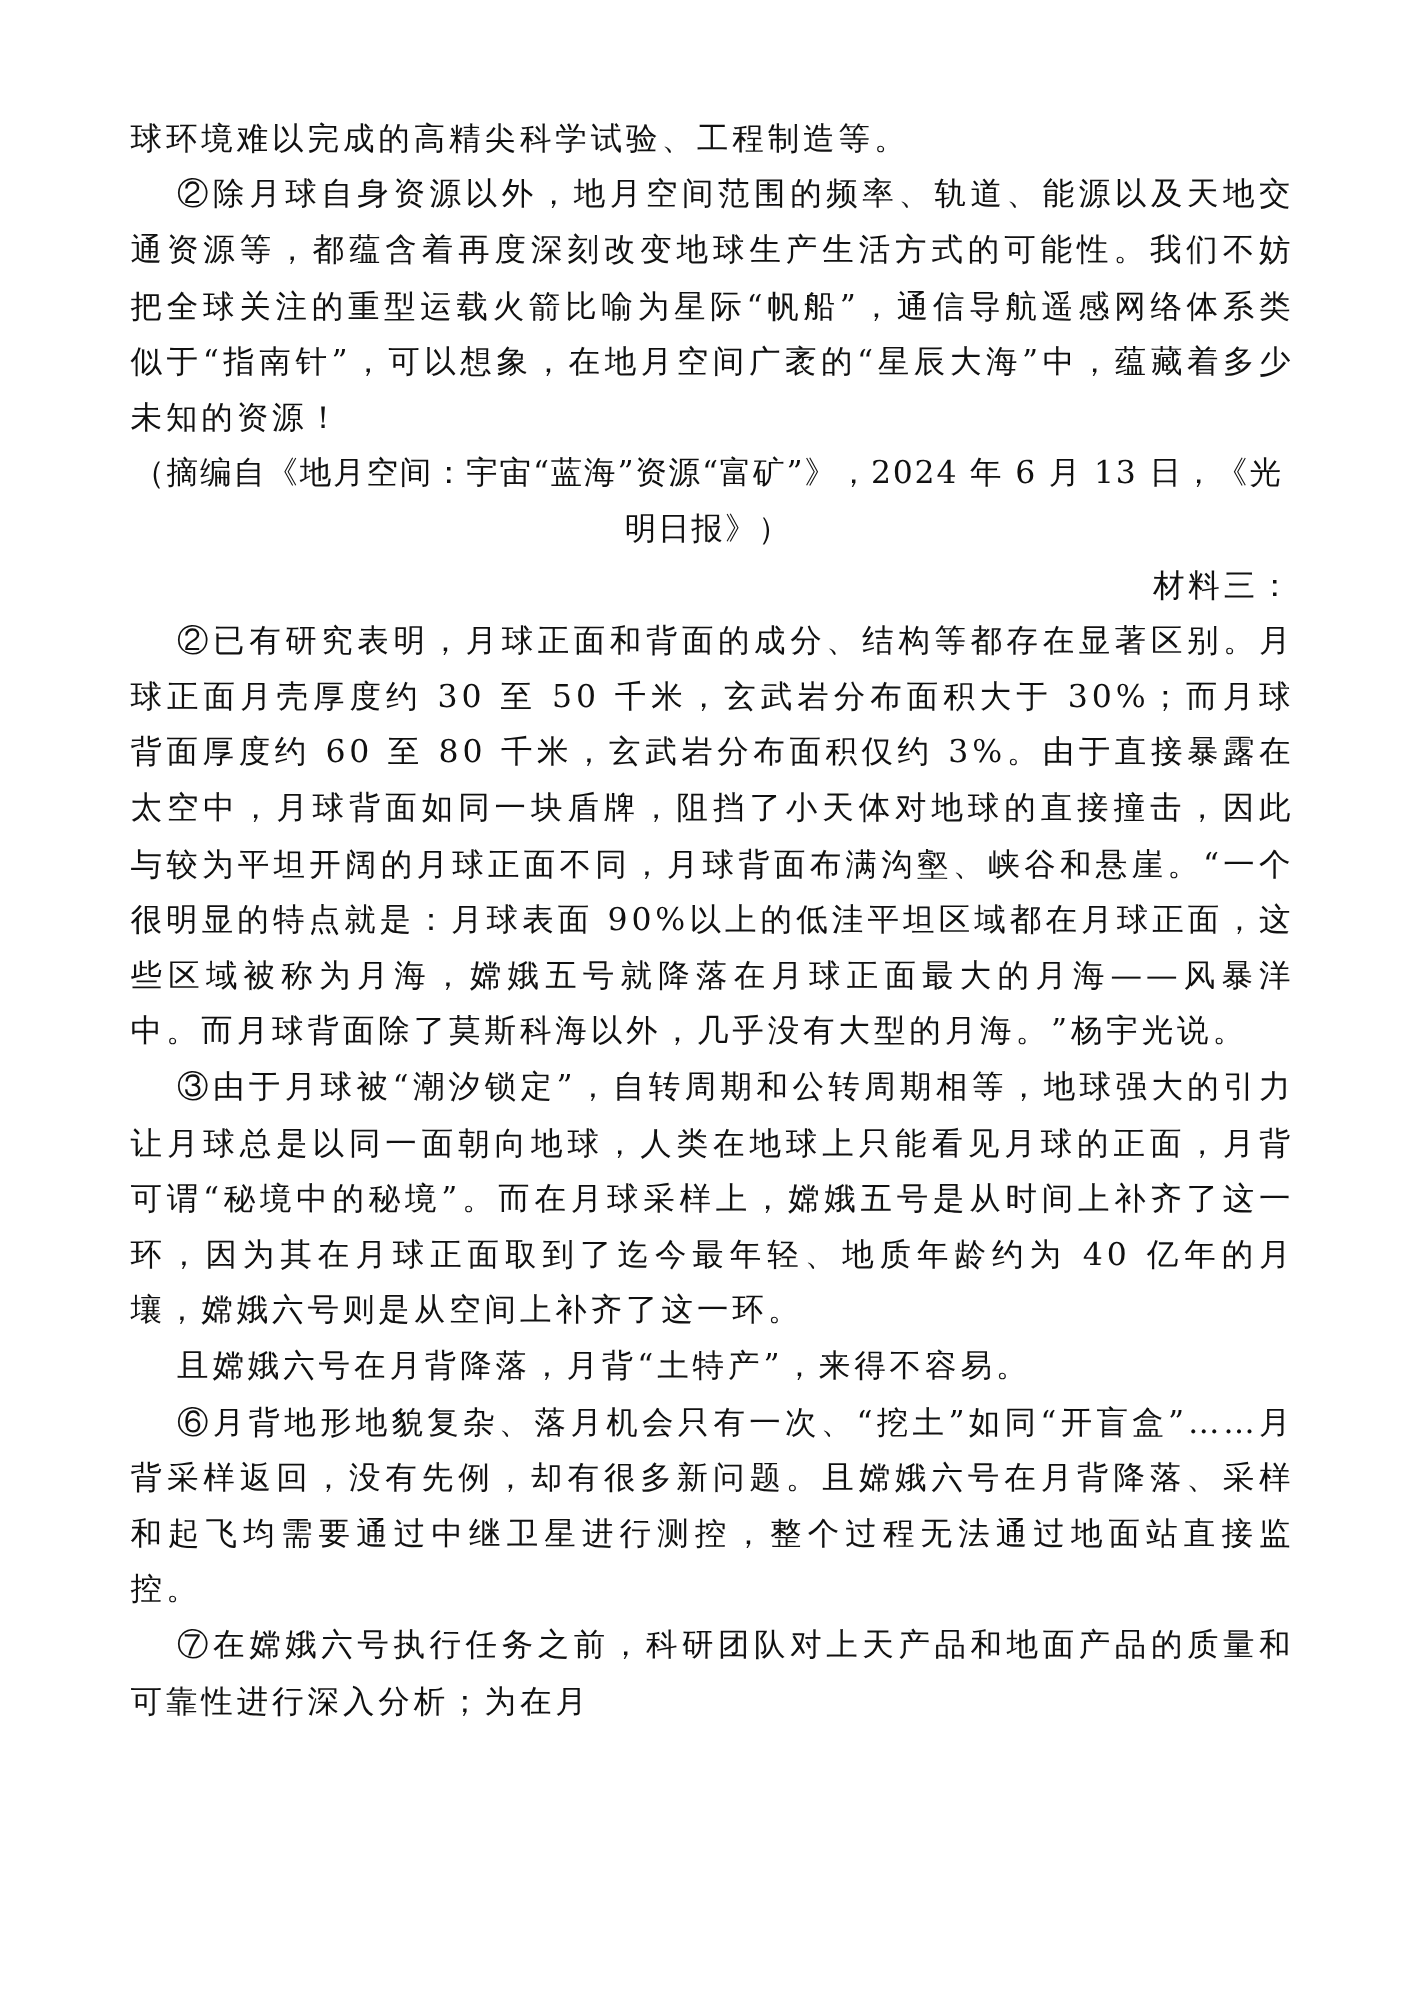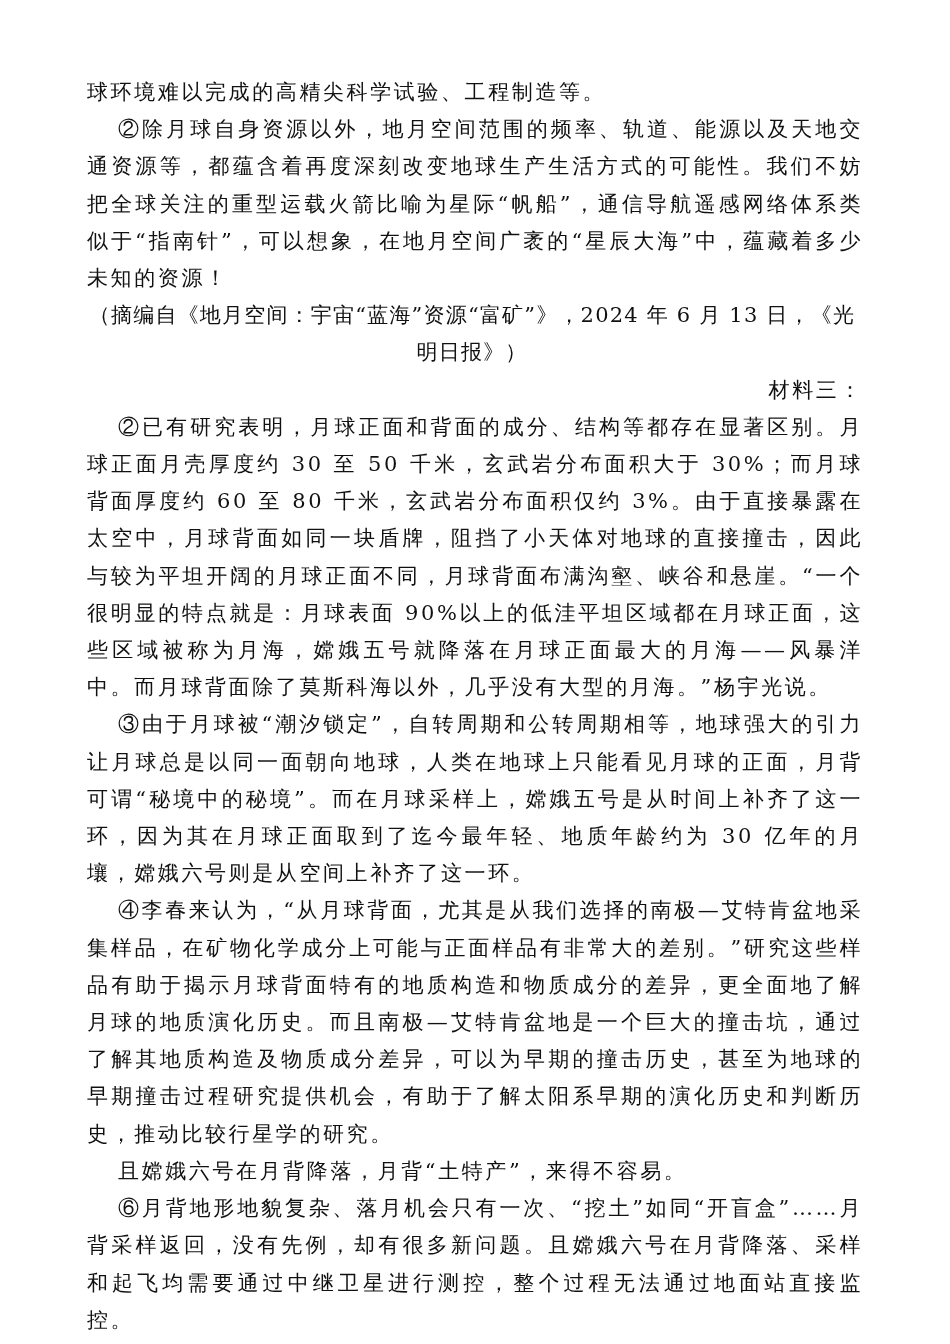--- a/index.html
+++ b/index.html
@@ -18,17 +18,17 @@
 </style>
 </head>
 <body>
 
 <div class="page">
   <p class="p">球环境难以完成的高精尖科学试验、工程制造等。</p>
   <p class="p indent">②除月球自身资源以外，地月空间范围的频率、轨道、能源以及天地交通资源等，都蕴含着再度深刻改变地球生产生活方式的可能性。我们不妨把全球关注的重型运载火箭比喻为星际“帆船”，通信导航遥感网络体系类似于“指南针”，可以想象，在地月空间广袤的“星辰大海”中，蕴藏着多少未知的资源！</p>
   <p class="source">（摘编自《地月空间：宇宙“蓝海”资源“富矿”》，2024 年 6 月 13 日，《光明日报》）</p>
   <p class="heading">材料三：</p>
   <p class="p indent">②已有研究表明，月球正面和背面的成分、结构等都存在显著区别。月球正面月壳厚度约 30 至 50 千米，玄武岩分布面积大于 30%；而月球背面厚度约 60 至 80 千米，玄武岩分布面积仅约 3%。由于直接暴露在太空中，月球背面如同一块盾牌，阻挡了小天体对地球的直接撞击，因此与较为平坦开阔的月球正面不同，月球背面布满沟壑、峡谷和悬崖。“一个很明显的特点就是：月球表面 90%以上的低洼平坦区域都在月球正面，这些区域被称为月海，嫦娥五号就降落在月球正面最大的月海——风暴洋中。而月球背面除了莫斯科海以外，几乎没有大型的月海。”杨宇光说。</p>
-  <p class="p indent">③由于月球被“潮汐锁定”，自转周期和公转周期相等，地球强大的引力让月球总是以同一面朝向地球，人类在地球上只能看见月球的正面，月背可谓“秘境中的秘境”。而在月球采样上，嫦娥五号是从时间上补齐了这一环，因为其在月球正面取到了迄今最年轻、地质年龄约为 30 亿年的月壤，嫦娥六号则是从空间上补齐了这一环。</p>
-  <p class="p indent">④李春来认为，“从月球背面，尤其是从我们选择的南极—艾特肯盆地采集样品，在矿物化学成分上可能与正面样品有非常大的差别。”研究这些样品有助于揭示月球背面特有的地质构造和物质成分的差异，更全面地了解月球的地质演化历史。而且南极—艾特肯盆地是一个巨大的撞击坑，通过了解其地质构造及物质成分差异，可以为早期的撞击历史，甚至为地球的早期撞击过程研究提供机会，有助于了解太阳系早期的演化历史和判断历史，推动比较行星学的研究。</p>
+  <p class="p indent">③由于月球被“潮汐锁定”，自转周期和公转周期相等，地球强大的引力让月球总是以同一面朝向地球，人类在地球上只能看见月球的正面，月背可谓“秘境中的秘境”。而在月球采样上，嫦娥五号是从时间上补齐了这一环，因为其在月球正面取到了迄今最年轻、地质年龄约为 40 亿年的月壤，嫦娥六号则是从空间上补齐了这一环。</p>
   <p class="p indent">且嫦娥六号在月背降落，月背“土特产”，来得不容易。</p>
   <p class="p indent">⑥月背地形地貌复杂、落月机会只有一次、“挖土”如同“开盲盒”……月背采样返回，没有先例，却有很多新问题。且嫦娥六号在月背降落、采样和起飞均需要通过中继卫星进行测控，整个过程无法通过地面站直接监控。</p>
+  <p class="p indent">⑦在嫦娥六号执行任务之前，科研团队对上天产品和地面产品的质量和可靠性进行深入分析；为在月</p>
 </div>
 
 </body></html>

